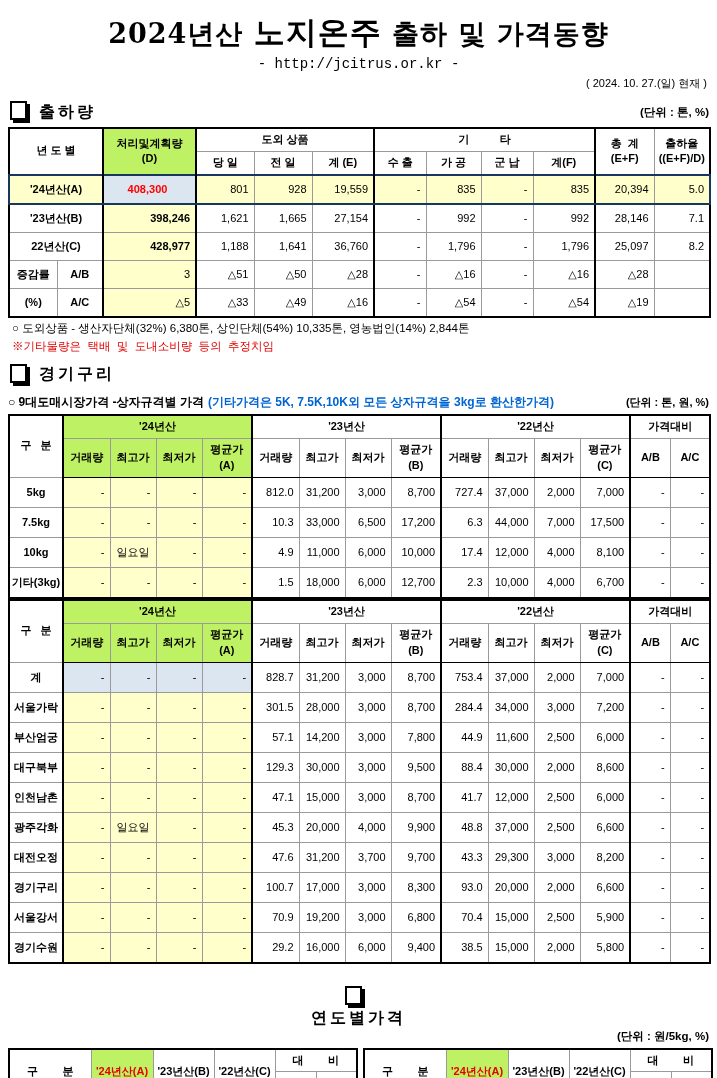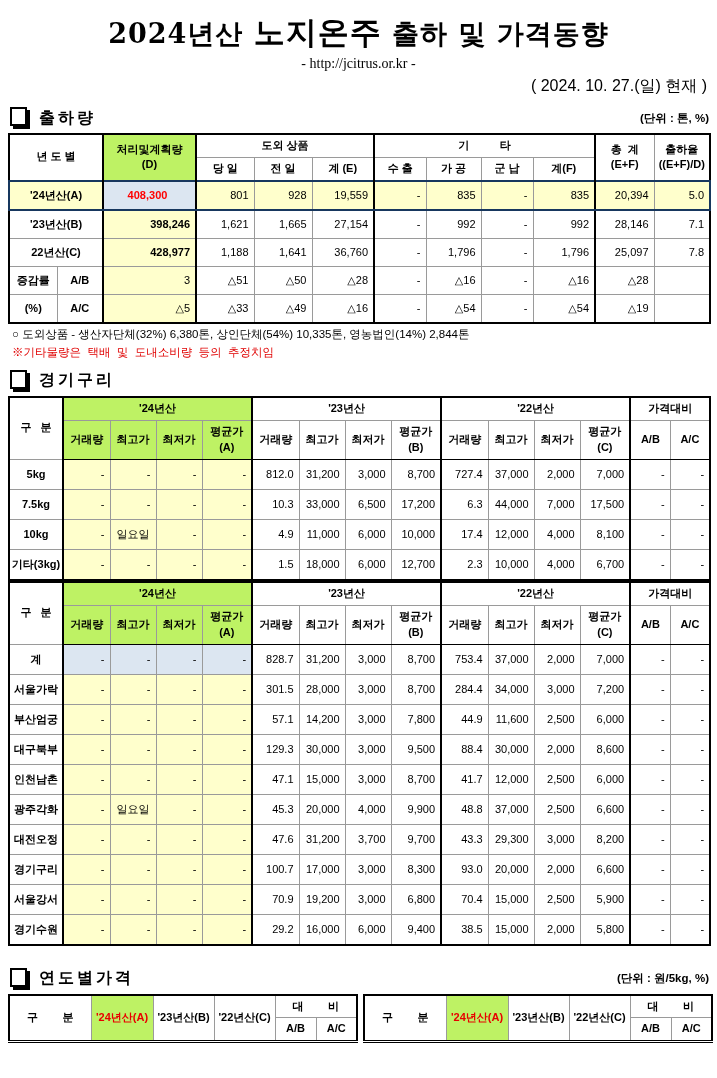--- a/index.html
+++ b/index.html
@@ -1,22 +1,22 @@
 <!DOCTYPE html>
 <html><head>
 <meta charset="utf-8">
 <style>
   html,body{margin:0;padding:0;background:#fff;}
   body{width:717px;min-height:1078px;margin:0 auto;font-family:"Liberation Sans",sans-serif;color:#000;}
   .page{padding:6px 8px 10px 8px;position:relative;}
   
   .doc-title{text-align:center;font-family:"DejaVu Serif",serif;font-weight:bold;font-size:27px;letter-spacing:1px;margin-top:6px;}
   .doc-title .big{font-size:31px;}
-  .doc-url{text-align:center;font-family:Liberation Serif, serif;font-size:14px;margin-top:2px;}
-  .doc-date{text-align:right;font-size:16px;margin:4px 2px 2px 0;}
+  .doc-url{text-align:center;font-family:Liberation Mono, monospace;font-size:14px;margin-top:2px;}
+  .doc-date{text-align:right;font-size:11px;margin:4px 2px 2px 0;}
   
   .sec{display:flex;align-items:center;margin:10px 0 4px 0;}
   .sec .sq{width:13px;height:15px;border:2px solid #000;background:#fff;box-shadow:3px 3px 0 #000;display:inline-block;margin:0 12px 3px 2px;}
   .sec .sec-label{font-weight:bold;font-size:16px;letter-spacing:3px;}
   .sec .unit{margin-left:auto;font-size:11.5px;font-weight:bold;}
   .subhead{display:flex;align-items:baseline;font-size:12px;margin:8px 0 3px 0;}
   .subhead .st{font-weight:bold;}
   .subhead .bluenote{color:#0065d2;font-weight:bold;margin-left:4px;}
   .subhead .unit{margin-left:auto;font-size:11px;font-weight:bold;white-space:pre;}
   
@@ -133,21 +133,21 @@
           <td class="c0 lbl gs" colspan="2">22년산(C)</td>
           <td class="c1 dcol gs">428,977</td>
           <td class="c2">1,188</td>
           <td class="c3">1,641</td>
           <td class="c4 gs">36,760</td>
           <td class="c5">-</td>
           <td class="c6">1,796</td>
           <td class="c7">-</td>
           <td class="c8 gs">1,796</td>
           <td class="c9">25,097</td>
-          <td class="c10">7.8</td>
+          <td class="c10">8.2</td>
         </tr>
         <tr class="r3">
           <td class="c0 lbl">증감률</td>
           <td class="c1 lbl gs">A/B</td>
           <td class="c2 dcol2 gs">3</td>
           <td class="c3">△51</td>
           <td class="c4">△50</td>
           <td class="c5 gs">△28</td>
           <td class="c6">-</td>
           <td class="c7">△16</td>
@@ -174,20 +174,25 @@
   </table>
 
   <div class="note">○ 도외상품 - 생산자단체(32%) 6,380톤, 상인단체(54%) 10,335톤, 영농법인(14%) 2,844톤</div>
   <div class="note red">※기타물량은  택배  및  도내소비량  등의  추정치임</div>
 
   <div class="sec">
     <span class="sq"></span>
     <span class="sec-label">경기구리</span>
   </div>
 
+  <div class="subhead">
+    <span class="st">○ 9대도매시장가격 -상자규격별 가격</span>
+    <span class="bluenote">(기타가격은 5K, 7.5K,10K외 모든 상자규격을 3kg로 환산한가격)</span>
+    <span class="unit">(단위 : 톤, 원, %)</span>
+  </div>
 
   <table id="t2">
     <colgroup>
       <col style="width:54px">
         <col style="width:47px">
         <col style="width:46px">
         <col style="width:46px">
         <col style="width:50px">
         <col style="width:47px">
         <col style="width:46px">
@@ -508,21 +513,21 @@
           <td class="c9">38.5</td>
           <td class="c10">15,000</td>
           <td class="c11">2,000</td>
           <td class="c12">5,800</td>
           <td class="c13">-</td>
           <td class="c14">-</td>
         </tr>
       </tbody>
   </table>
 
-  <div class="sec" style="margin-top:22px;">
+  <div class="sec" style="margin-top:22px;flex-direction:column;">
     <span class="sq"></span>
     <span class="sec-label">연도별가격</span>
     <span class="unit">(단위 : 원/5kg, %)</span>
   </div>
 
   <div class="ywrap">
     <table id="t4l">
       <colgroup>
         <col style="width:82px">
           <col style="width:62px">

